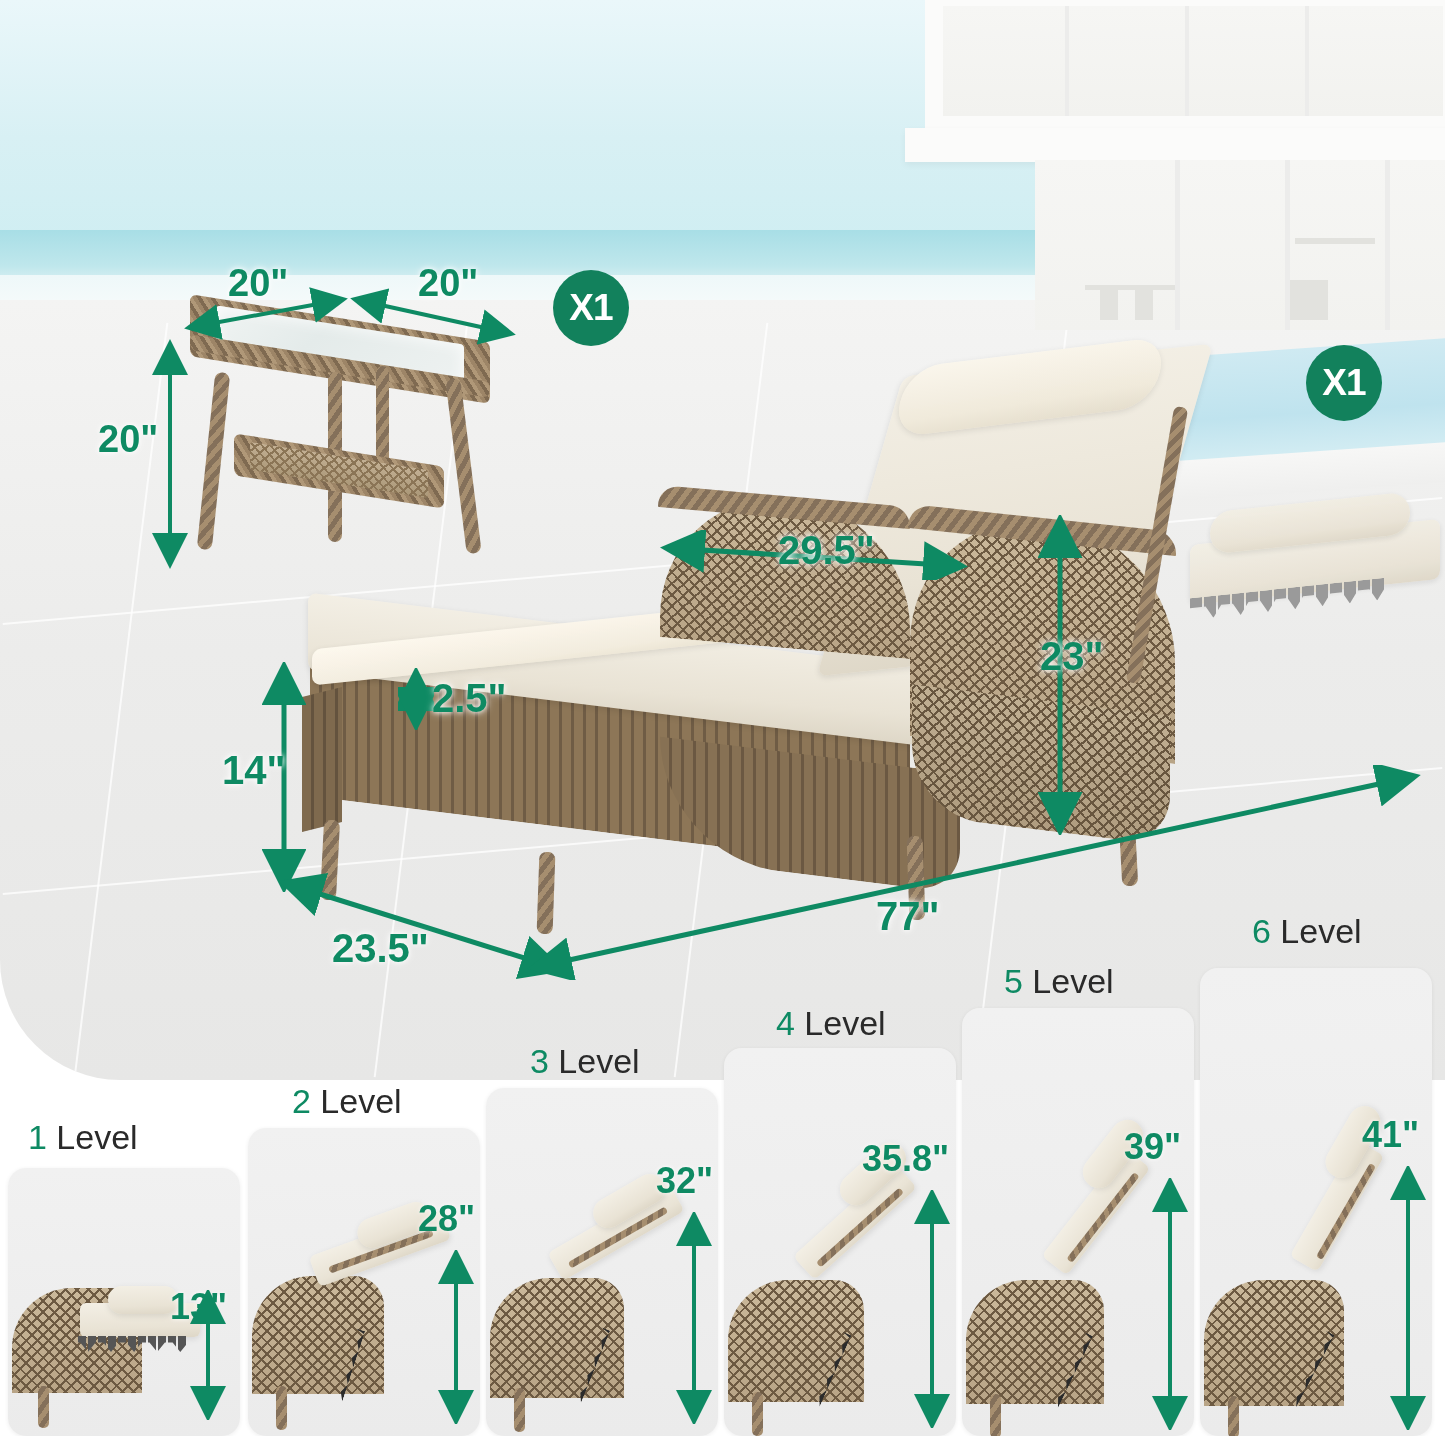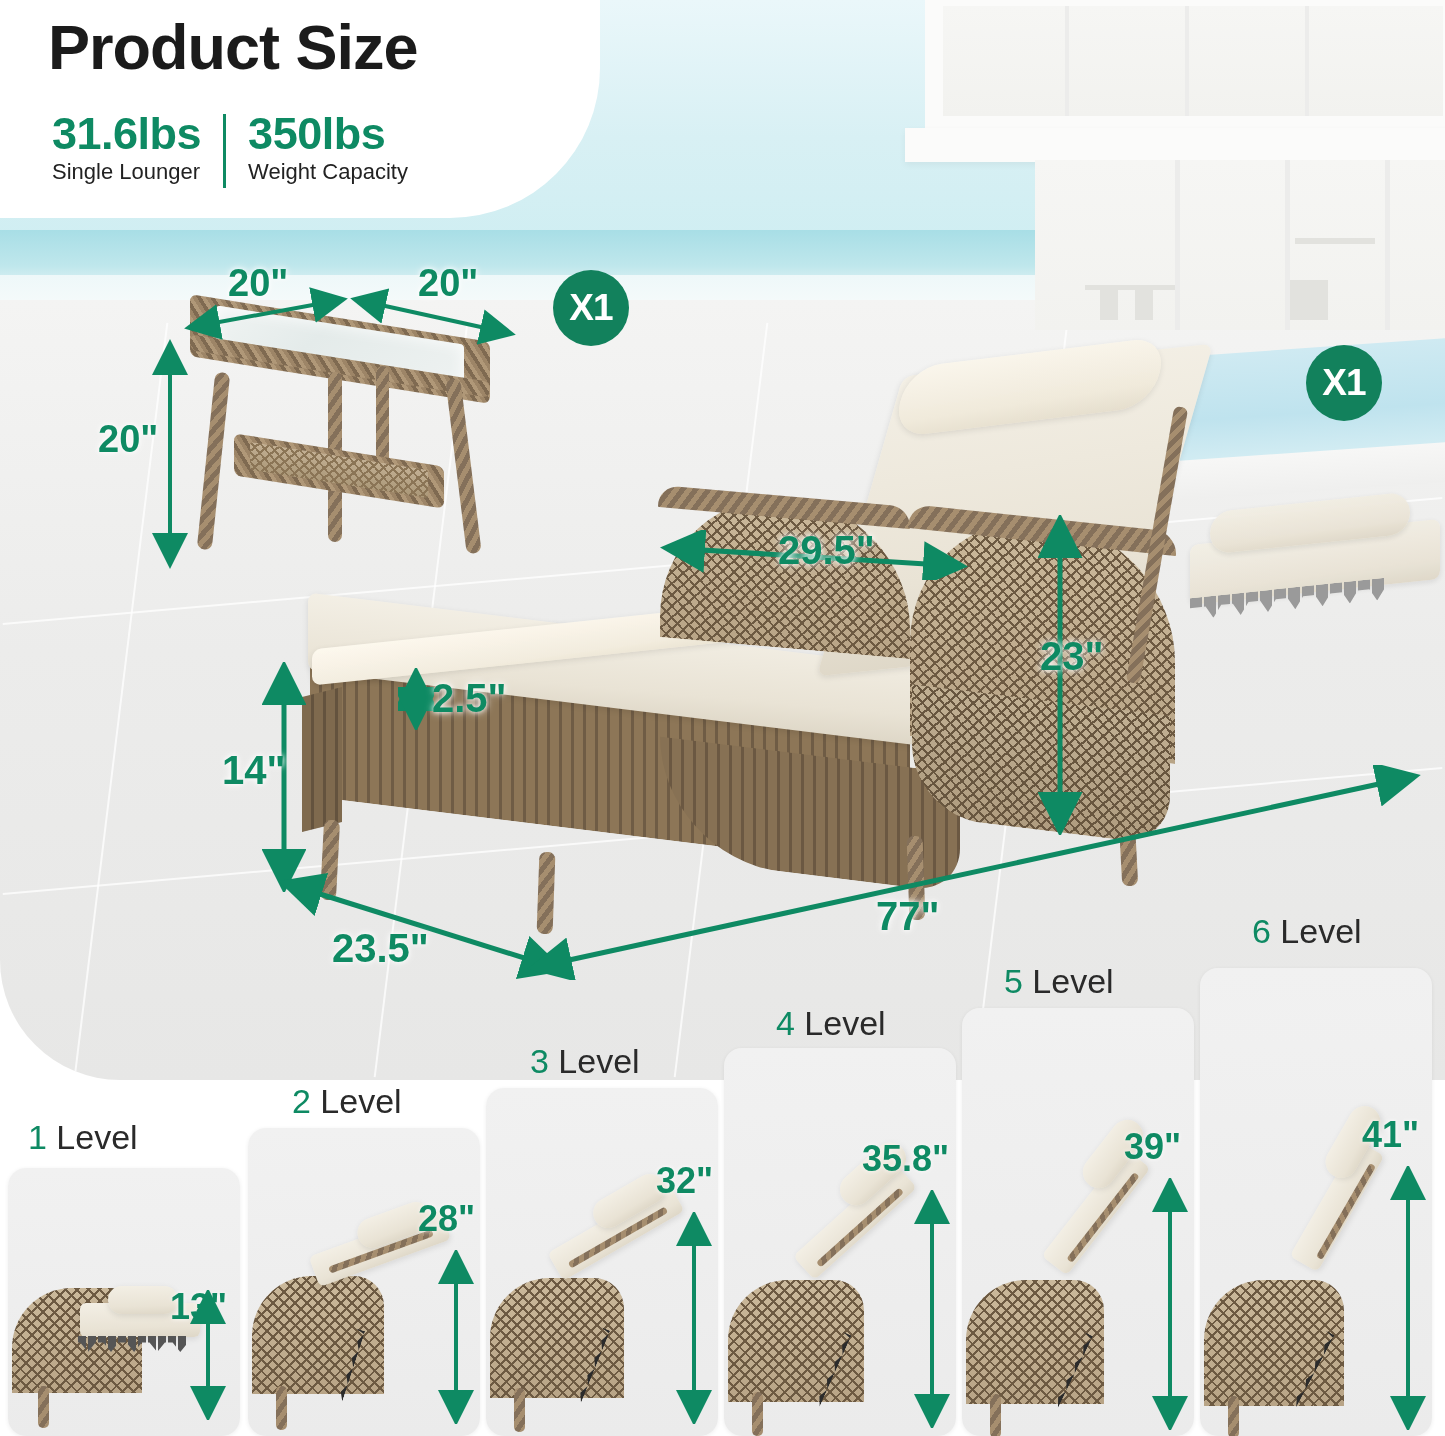--- a/index.html
+++ b/index.html
@@ -179,34 +179,20 @@
            border-top-left-radius:140px;border-top-right-radius:130px;transform:skewY(6deg);"></div>
       <div class="wk2" style="position:absolute;left:648px;top:218px;width:268px;height:24px;
            border-top-left-radius:140px;border-top-right-radius:130px;transform:skewY(6deg);"></div>
       <div class="weave-diamond" style="position:absolute;left:652px;top:400px;width:258px;height:130px;transform:skewY(7deg);
            border-bottom-left-radius:70px;border-bottom-right-radius:50px;filter:brightness(.95);"></div>
 
       <div class="wk2" style="position:absolute;left:890px;top:105px;width:14px;height:280px;transform:rotate(10deg);border-radius:6px;"></div>
     </div>
   </div>
 
-  <div class="header-card">
-    <div class="title">Product Size</div>
-    <div class="statrow">
-      <div class="stat">
-        <span class="big">31.6lbs</span>
-        <span class="sub">Single Lounger</span>
-      </div>
-      <div class="vsep"></div>
-      <div class="stat">
-        <span class="big">350lbs</span>
-        <span class="sub">Weight Capacity</span>
-      </div>
-    </div>
-  </div>
 
   <div class="badge" style="left:553px;top:270px;width:76px;height:76px;">
     <span>X1</span>
   </div>
   <div class="badge" style="left:1306px;top:345px;width:76px;height:76px;">
     <span>X1</span>
   </div>
 
   <svg class="arrow" style="left:140px;top:255px;width:400px;height:330px;" viewBox="0 0 400 330">
     <defs>

